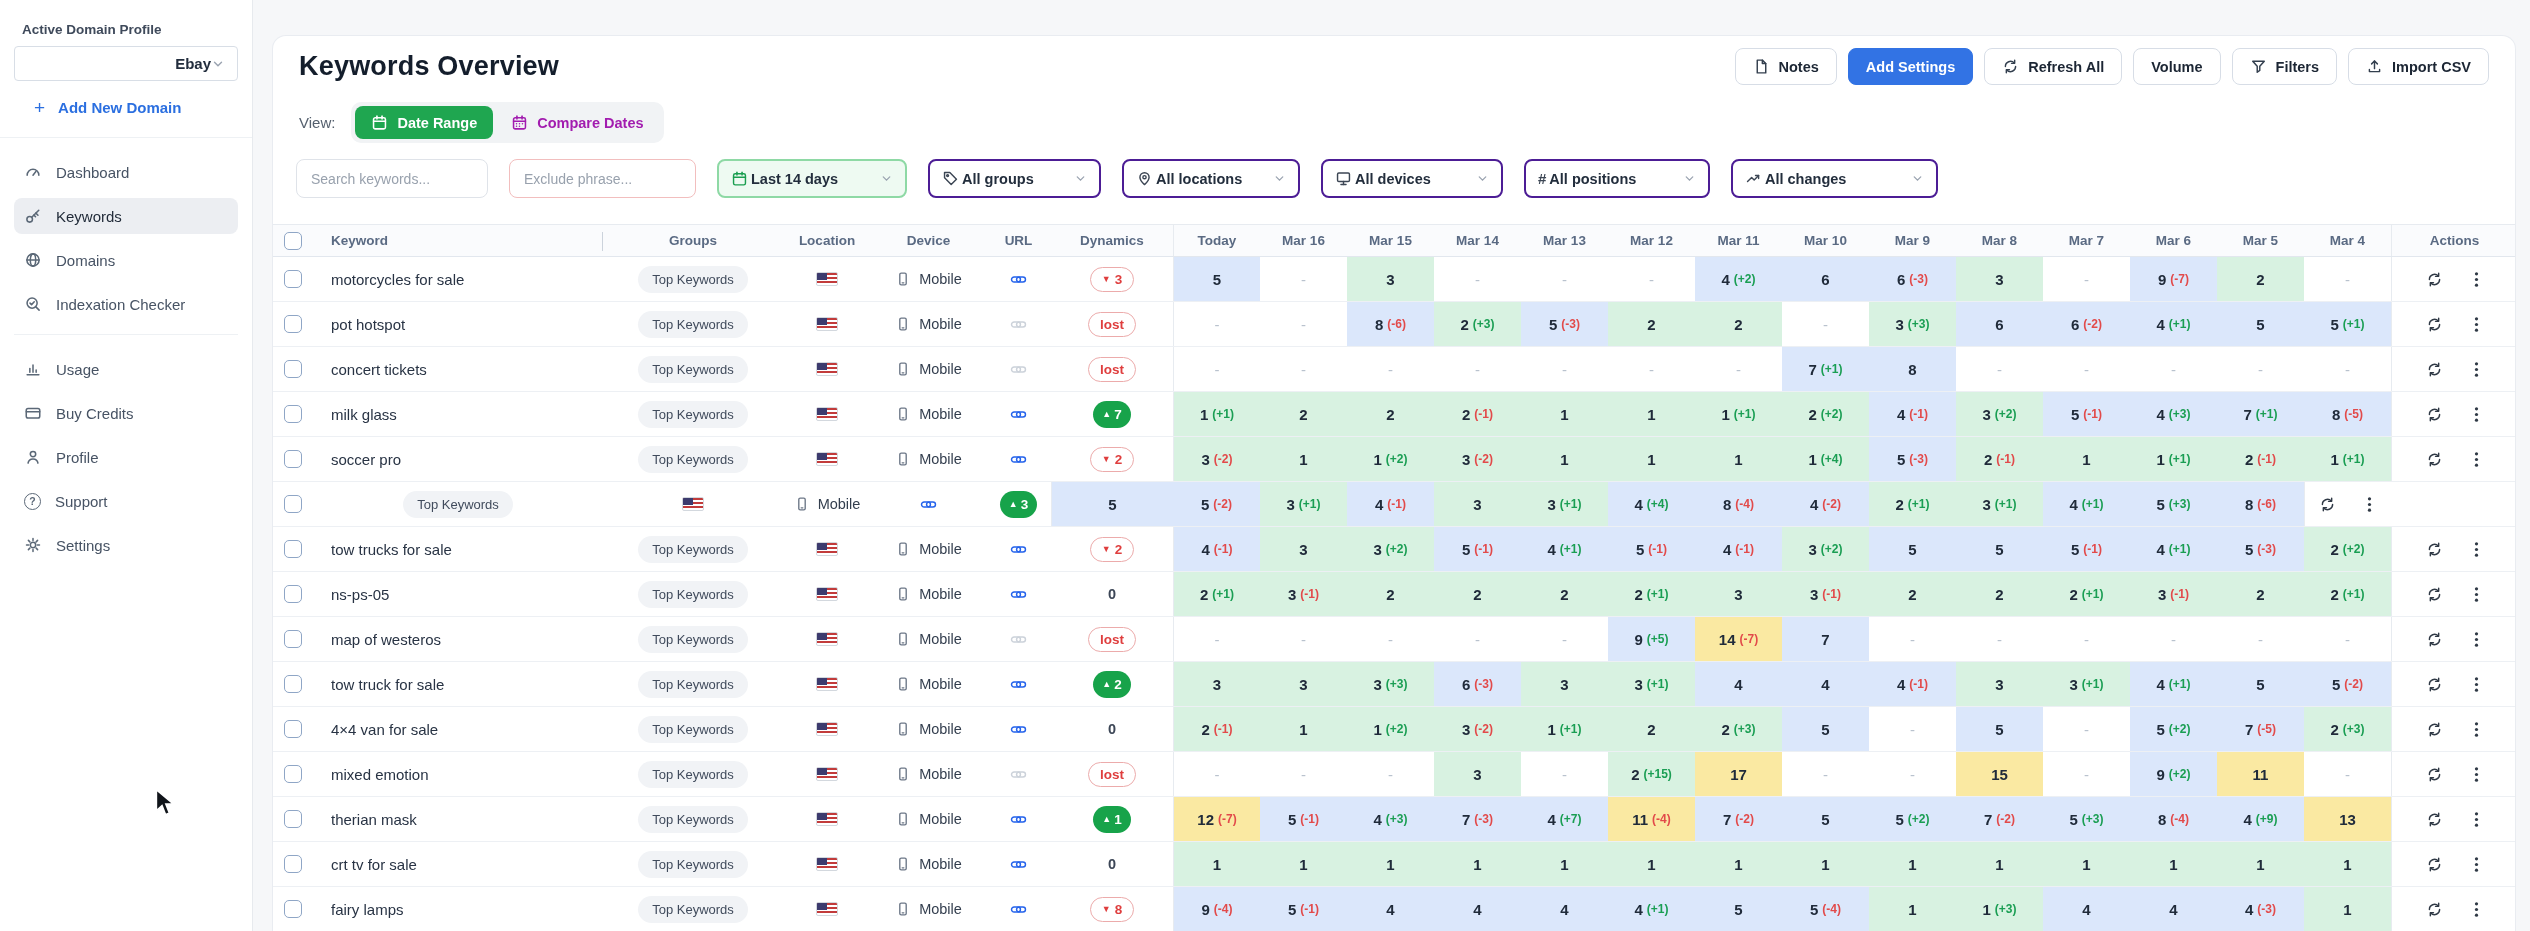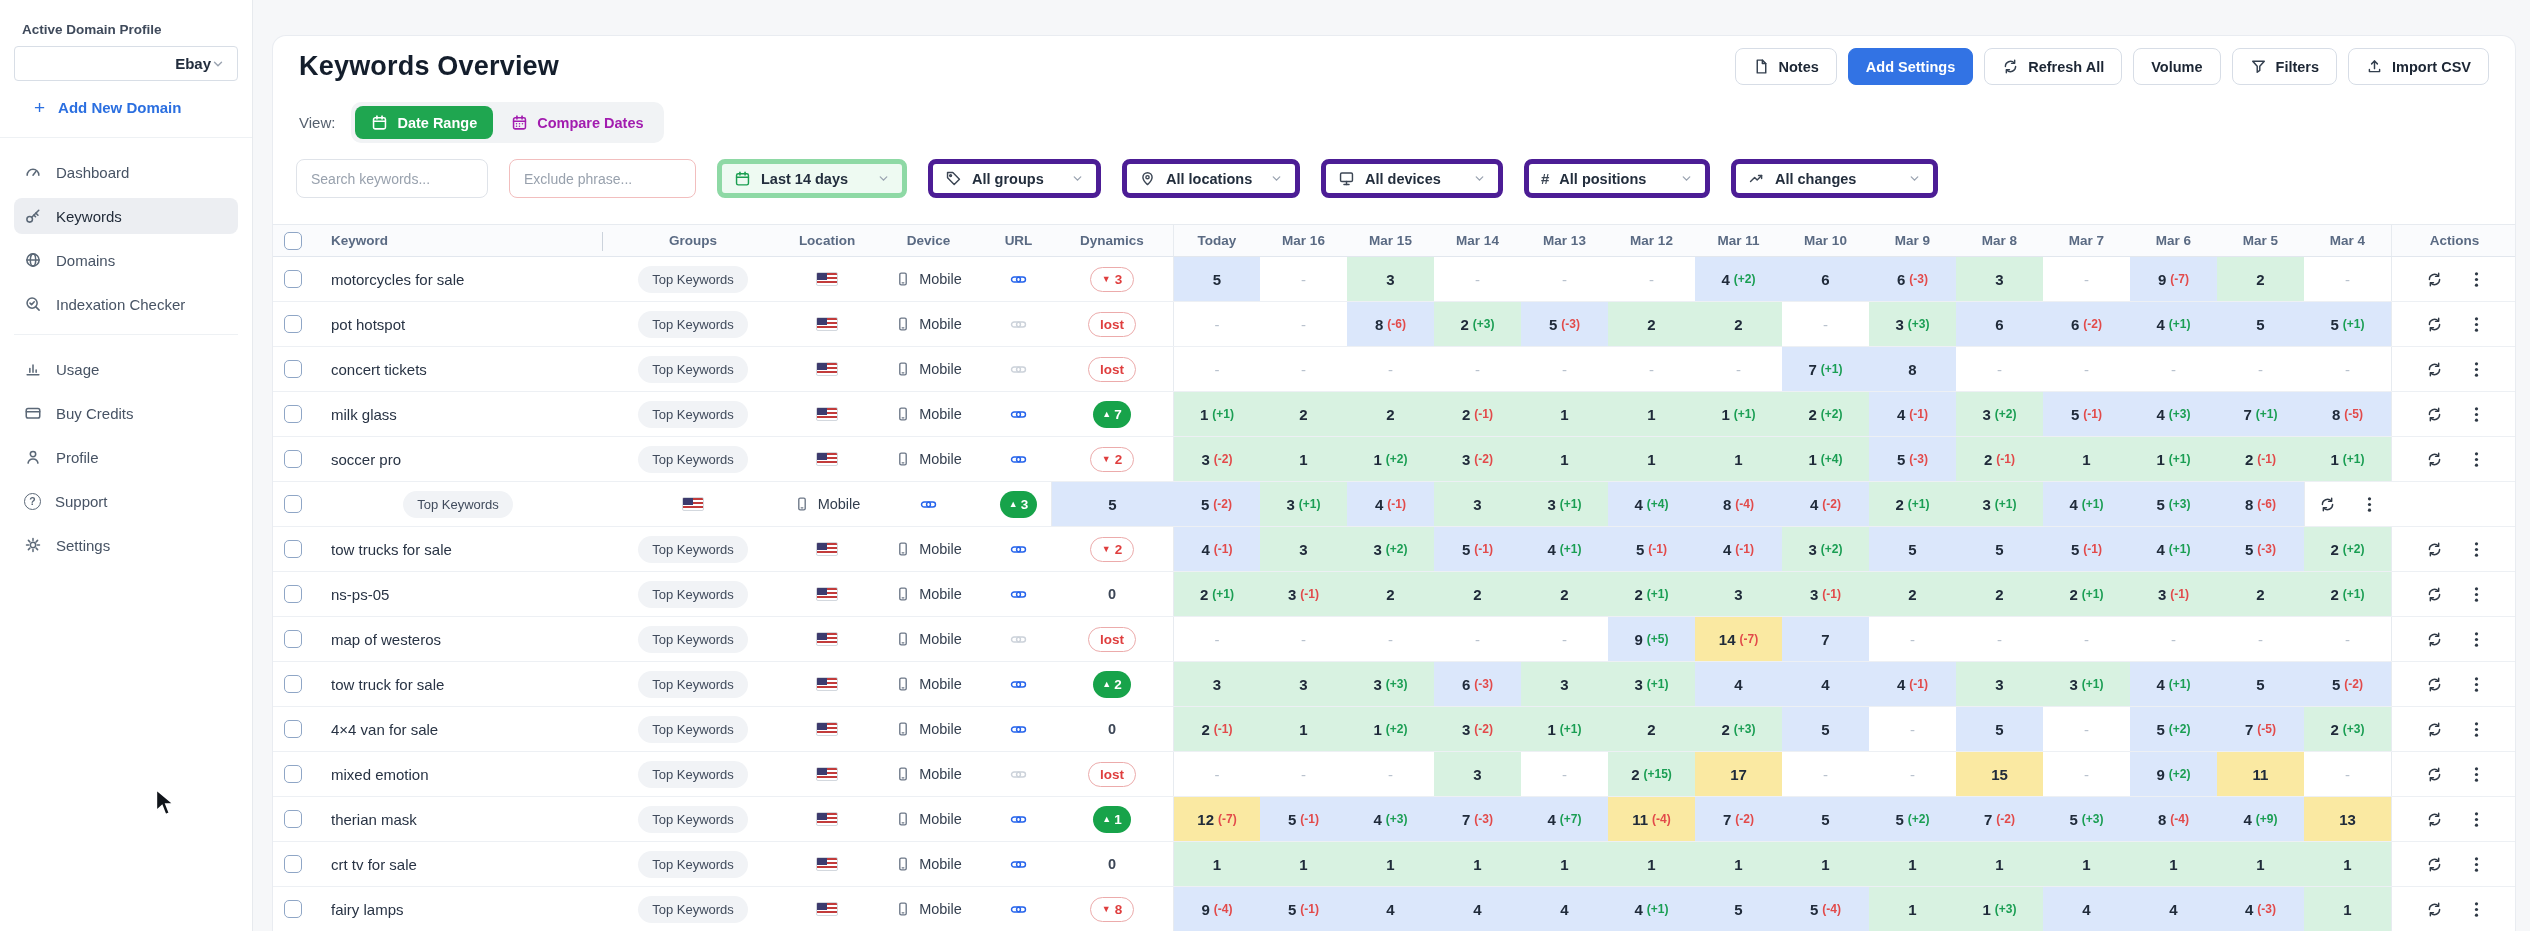--- a/index.html
+++ b/index.html
@@ -42,22 +42,22 @@
   .view-label { font-size:15px; color:#55606e; }
   .toggle { background:#f1f3f5; border-radius:10px; padding:4px; display:flex; gap:2px; }
   .tog-btn { height:33px; display:flex; align-items:center; gap:9px; padding:0 16px; border-radius:8px; font-size:14.5px; font-weight:700; color:#a21caf; cursor:pointer; }
   .tog-btn.on { background:#1fa650; color:#fff; }
 
   .filter-row { display:flex; gap:21px; padding:16px 0 0 23px; }
   .f-input { height:39px; border:1px solid #dfe3e9; border-radius:8px; padding:0 14px; font-size:14px; color:#2a3545;
       font-family:"Liberation Sans", sans-serif; outline:none; background:#fff; }
   .f-input::placeholder { color:#98a1ad; }
   .f-input.exclude { border-color:#f2bebe; }
-  .f-select { height:39px; border:5px solid #4c1d95; border-radius:8px; background:#fff; display:flex; align-items:center;
-      padding:0 12px; gap:10px; cursor:pointer; }
+  .f-select { height:39px; border:2px solid #4c1d95; border-radius:8px; background:#fff; display:flex; align-items:center;
+      padding:0 12px; gap:3px; cursor:pointer; }
   .f-select .flabel { font-size:14.5px; font-weight:600; color:#232e3d; flex:1; }
   .f-select .ficon { color:#3c4654; display:flex; }
   .f-select.green { background:#eefaf2; border-color:#8ed9a5; }
   .f-select.green .ficon { color:#1a9e50; }
   .chev { color:#9aa3b0; display:flex; }
 
   
   .tbl { margin-top:26px; width:2244px; }
   .t-grid { display:grid; grid-template-columns:40px 290px 180px 88px 115px 65px 122px repeat(14, 87px) 126px; align-items:center; }
   .t-head { height:33px; background:#fafbfd; border-top:1px solid #e7ebf0; border-bottom:1px solid #e2e7ee;

